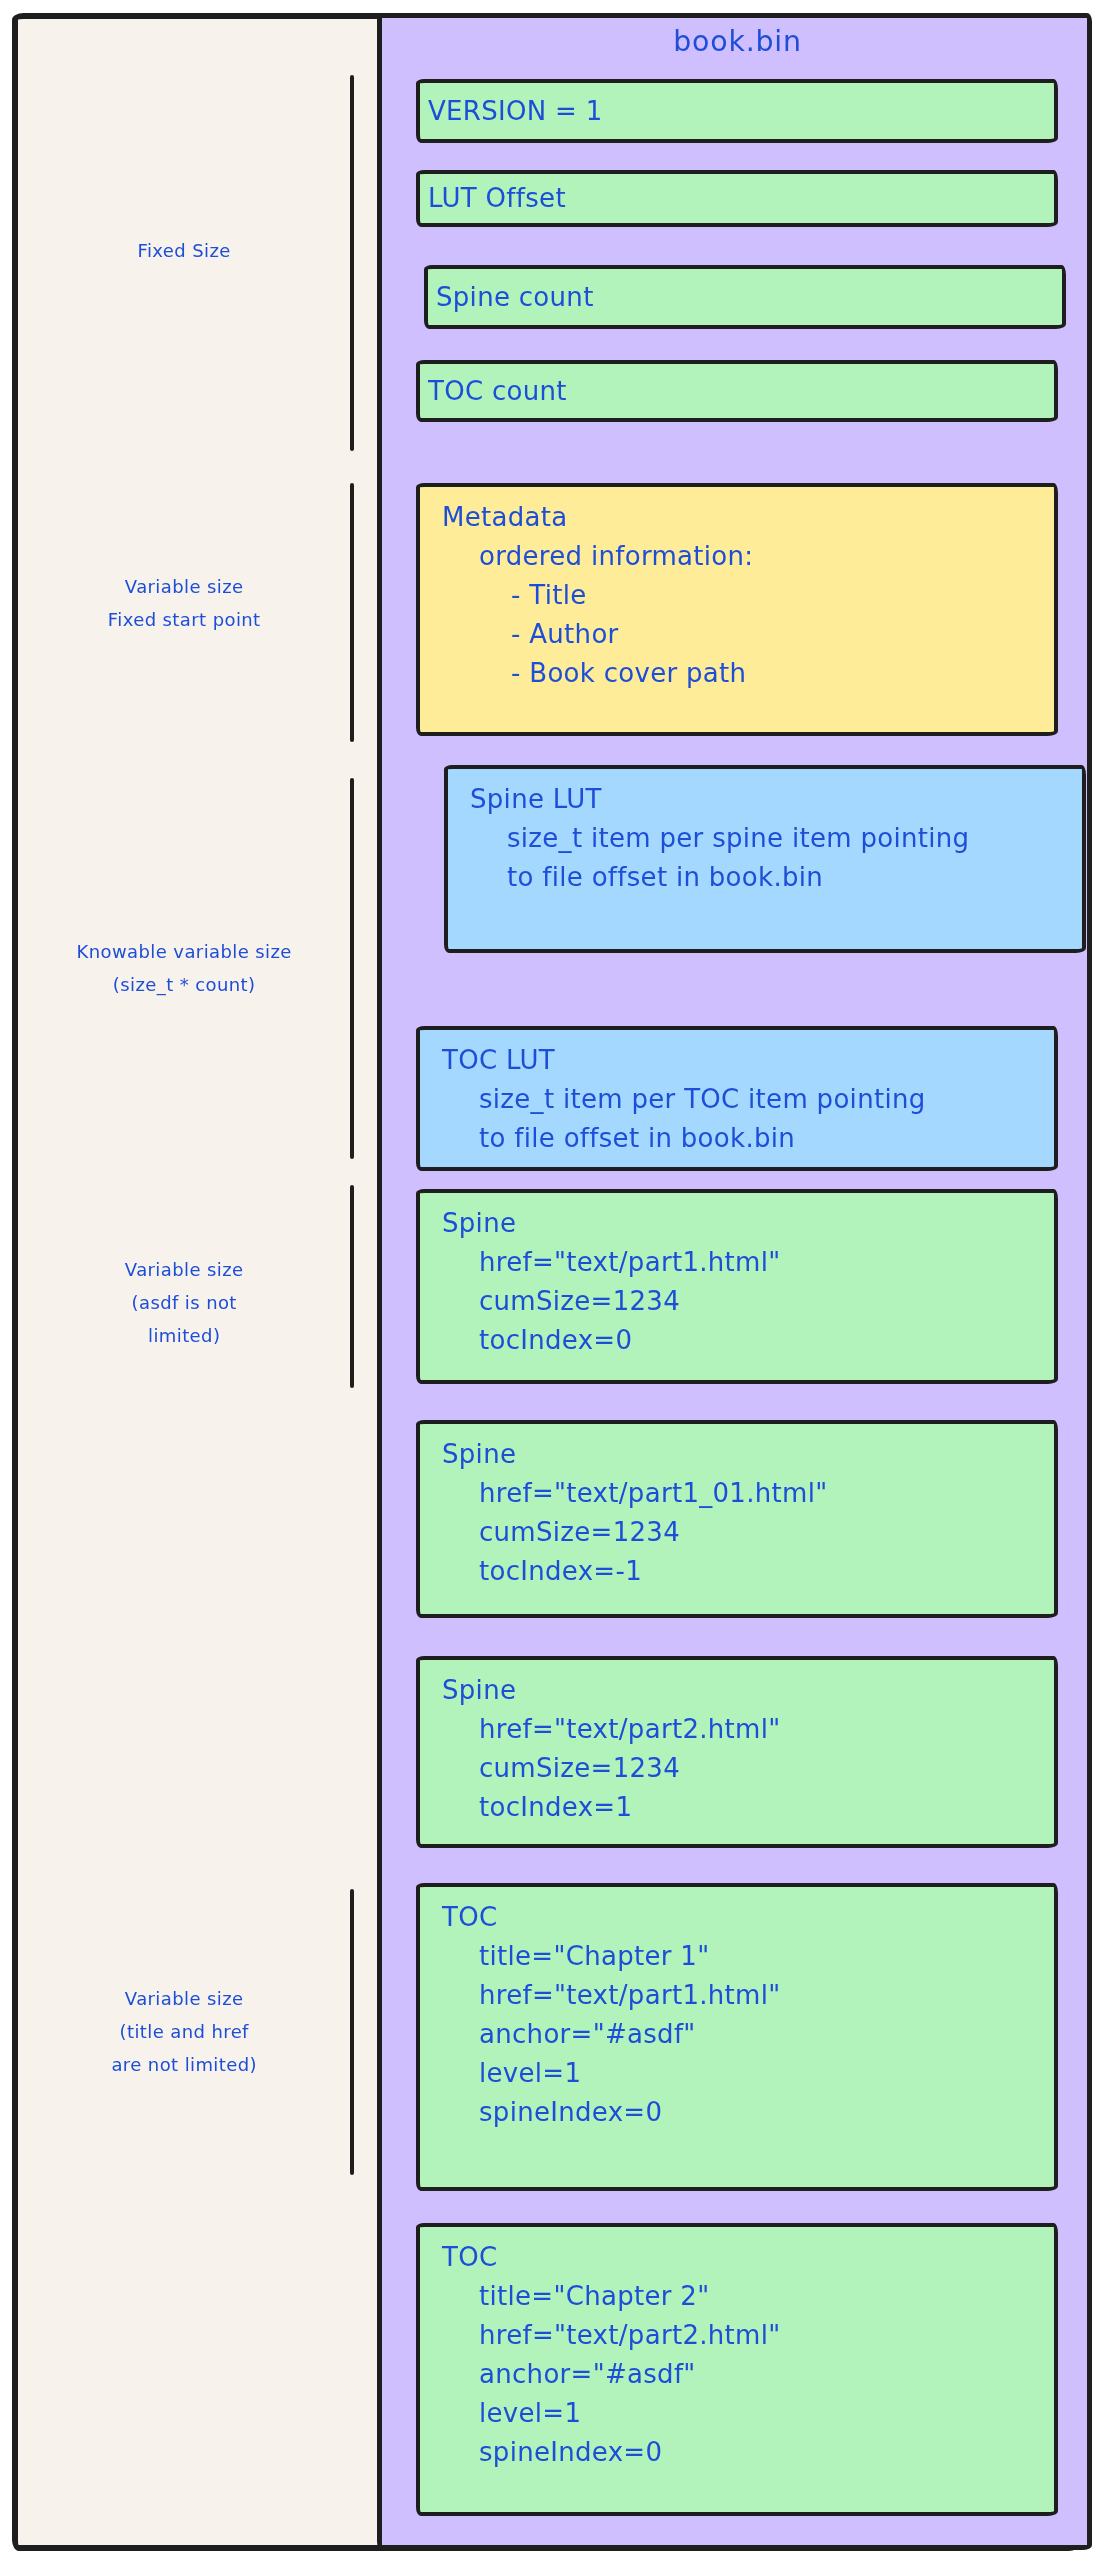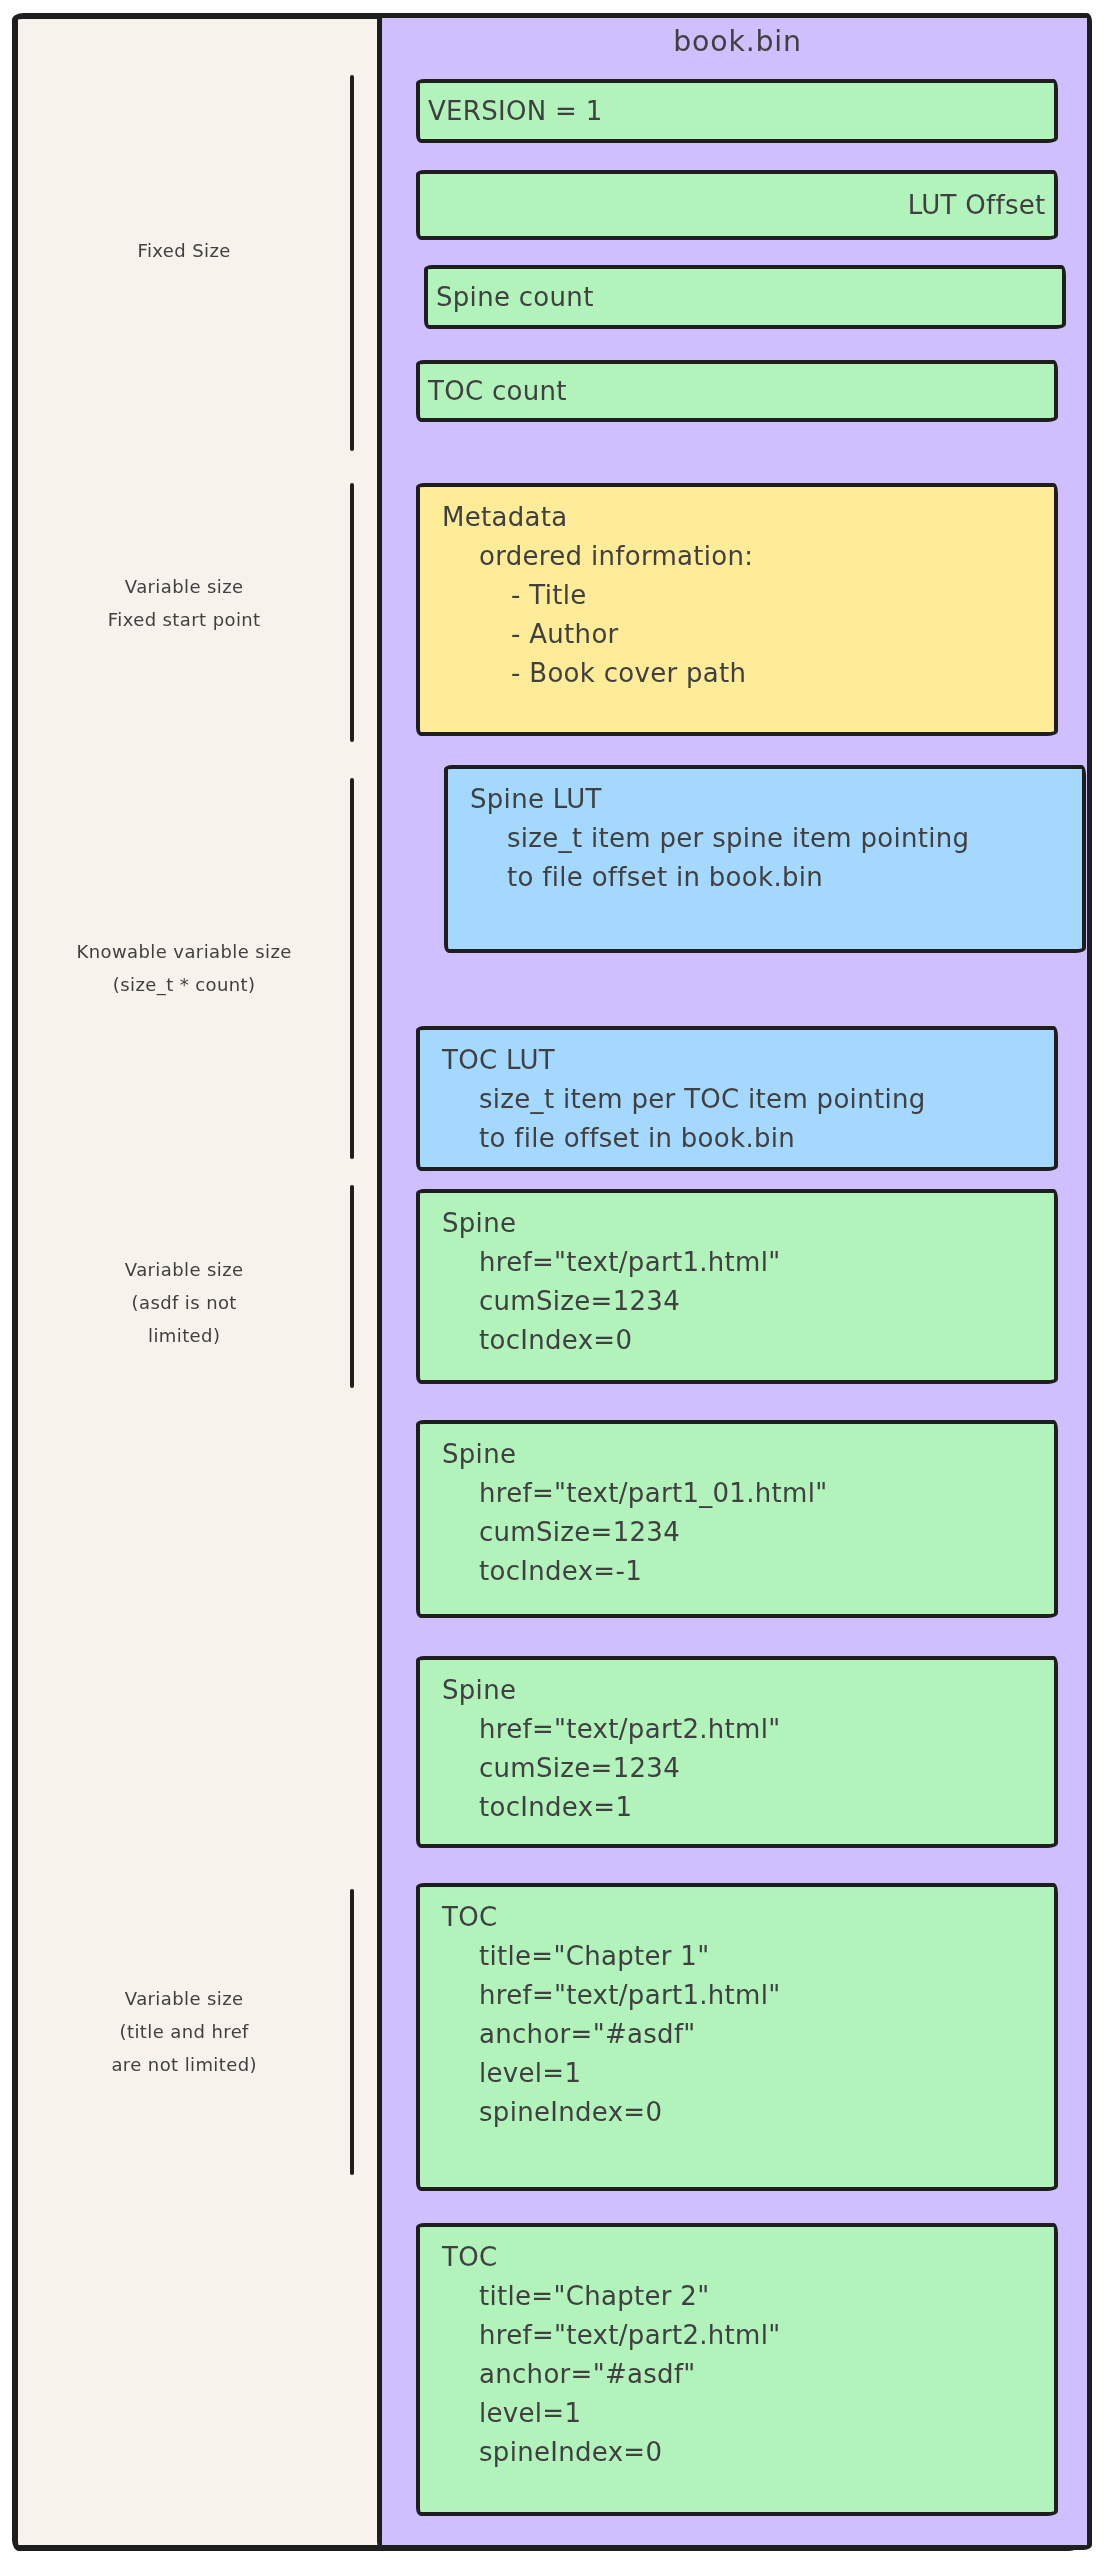--- a/index.html
+++ b/index.html
@@ -1,18 +1,18 @@
 <!DOCTYPE html>
 <html style="font-size:13.4px"><head>
 <meta charset="utf-8">
 <style>
   html,body{margin:0;padding:0;background:#ffffff;}
   .canvas{
     position:relative;width:1104px;height:2576px;background:#ffffff;
-    font-family:"DejaVu Sans",sans-serif;color:#404040;overflow:hidden;
+    font-family:"DejaVu Sans",sans-serif;color:#1d4ed8;overflow:hidden;
   }
   .interior{
     position:absolute;left:11.7px;top:12.5px;width:1067px;height:2538px;
     background:#f7f2ec;border:6.7px solid #1e1e1e;
     border-radius:11.7px 6.7px 10px 6.7px / 6.7px 10px 6.7px 11.7px;
     box-sizing:border-box;
   }
   .panel{
     position:absolute;left:377px;top:12.5px;width:715px;height:2537px;
     background:#d0bfff;border:5.9px solid #1e1e1e;
@@ -78,21 +78,21 @@
         <div>Variable size</div>
         <div>(title and href</div>
         <div>are not limited)</div>
       </div>
       <div class="bracket" style="top: 1889px; height: 286px;"></div>
     </div>
   <div id="boxes-root">
       <div class="mem-box fill-green single" style="top: 79px; height: 64px;">
         <div class="bl i0">VERSION = 1</div>
       </div>
-      <div class="mem-box fill-green single" style="top: 170px; height: 70px; justify-content: flex-end;">
+      <div class="mem-box fill-green single" style="top: 170px; height: 57px;">
         <div class="bl i0">LUT Offset</div>
       </div>
       <div class="mem-box fill-green single" style="top: 265px; height: 64px; margin-left: 8px;">
         <div class="bl i0">Spine count</div>
       </div>
       <div class="mem-box fill-green single" style="top: 360px; height: 62px;">
         <div class="bl i0">TOC count</div>
       </div>
       <div class="mem-box fill-yellow" style="top: 483px; height: 253px;">
         <div class="bl i0">Metadata</div>

